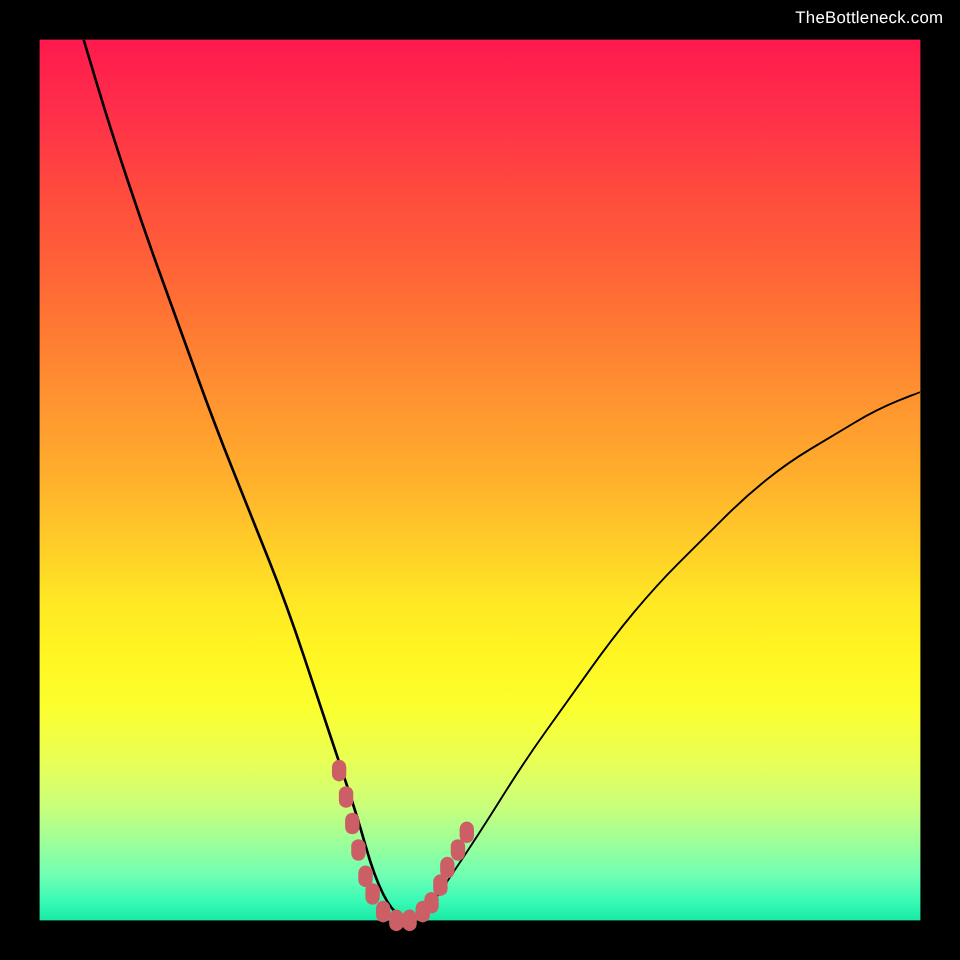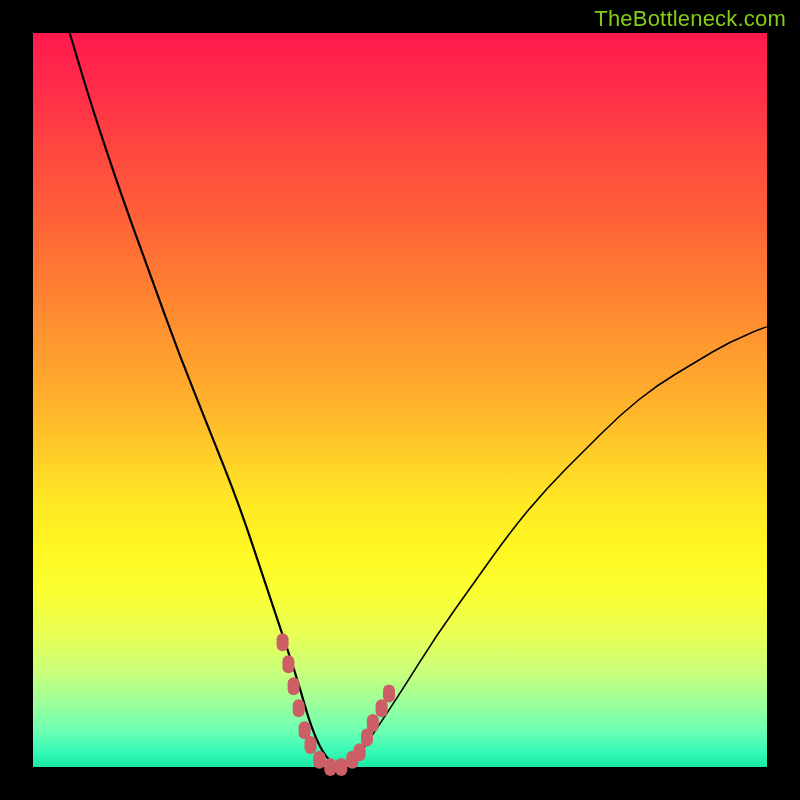--- a/index.html
+++ b/index.html
@@ -42,22 +42,22 @@
       #9fff98 91%,
       #6effb4 95%,
       #35f9b5 98%,
       #18e9a4 100%
     );
   }
   .watermark {
     position: absolute;
     top: 6px;
     right: 14px;
-    color: #84cc16;
-    font-size: 22px;
+    color: #ffffff;
+    font-size: 14px;
     font-weight: 500;
     letter-spacing: 0.2px;
     user-select: none;
   }
   svg.curves {
     position: absolute;
     left: 0;
     top: 0;
     width: 734px;
     height: 734px;

